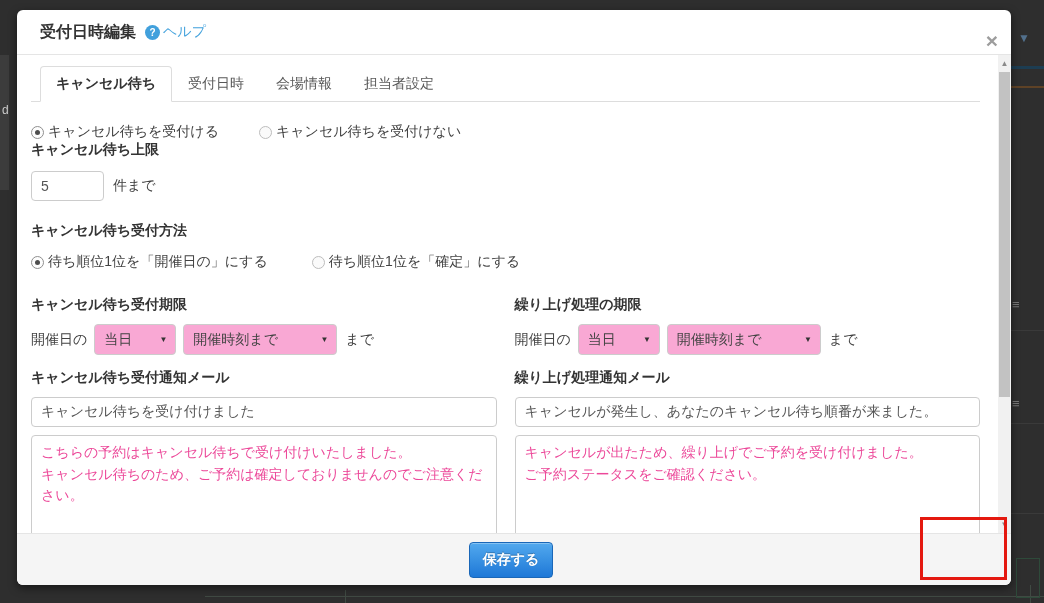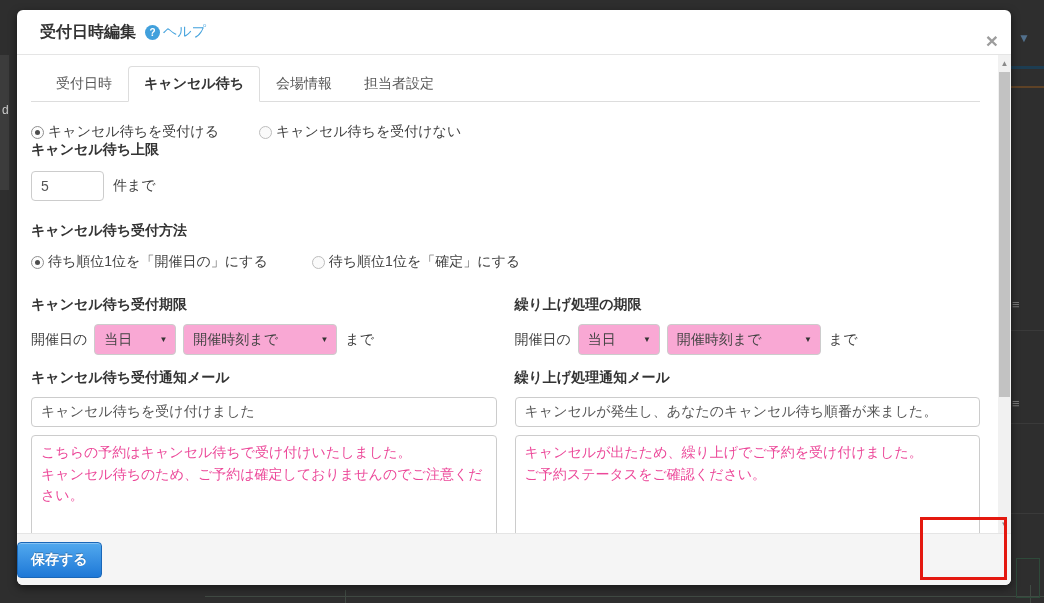--- a/index.html
+++ b/index.html
@@ -103,21 +103,21 @@
   .mail-body {
     width:100%; margin-top:8px; height:120px; border:1px solid #ccc; border-radius:4px;
     font-size:14px; color:#ec4899; padding:6px 9px; font-family:inherit; resize:none;
     line-height:1.55; overflow:hidden;
   }
 
   
   .modal-footer {
     position:absolute; left:0; right:0; bottom:0; height:52px;
     background:#f5f5f5; border-top:1px solid #e5e5e5; border-radius:0 0 6px 6px;
-    display:flex; align-items:center; justify-content:flex-start; padding-right:6px;
+    display:flex; align-items:center; justify-content:center; padding-right:6px;
   }
   .save-btn {
     border:1px solid #1a67b8; border-radius:4px; color:#fff; font-size:14px;
     font-weight:bold; padding:8px 13px; cursor:pointer;
     background:linear-gradient(#52a9ee,#1e78d7);
     text-shadow:0 -1px 0 rgba(0,0,0,.25);
     box-shadow:inset 0 1px 0 rgba(255,255,255,.3);
     font-family:inherit;
   }
 
@@ -157,22 +157,22 @@
     <span class="help-link">
       <span class="help-icon">?</span>
       <span class="help-label">ヘルプ</span>
     </span>
   </div>
   <span class="close-x">×</span>
 
   <div class="modal-body">
 
     <div class="tabs">
+      <div class="tab active">キャンセル待ち</div>
       <div class="tab">受付日時</div>
-      <div class="tab active">キャンセル待ち</div>
       <div class="tab">会場情報</div>
       <div class="tab">担当者設定</div>
     </div>
 
     <div class="radio-row mt21">
       <span class="radio" style="margin-right:40px;">
         <span class="radio-circle on"></span>
         <span>キャンセル待ちを受付ける</span>
       </span>
       <span class="radio">

